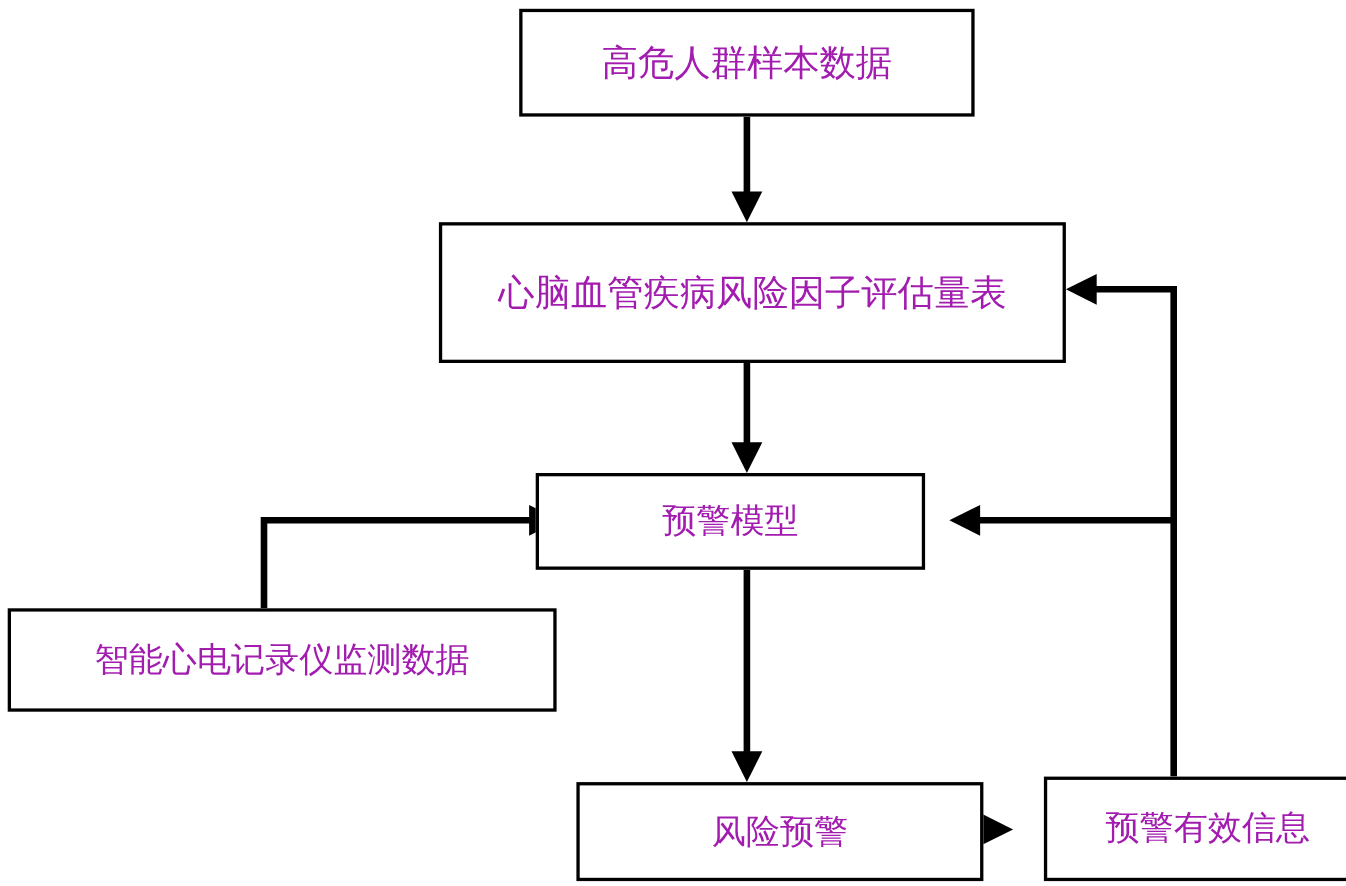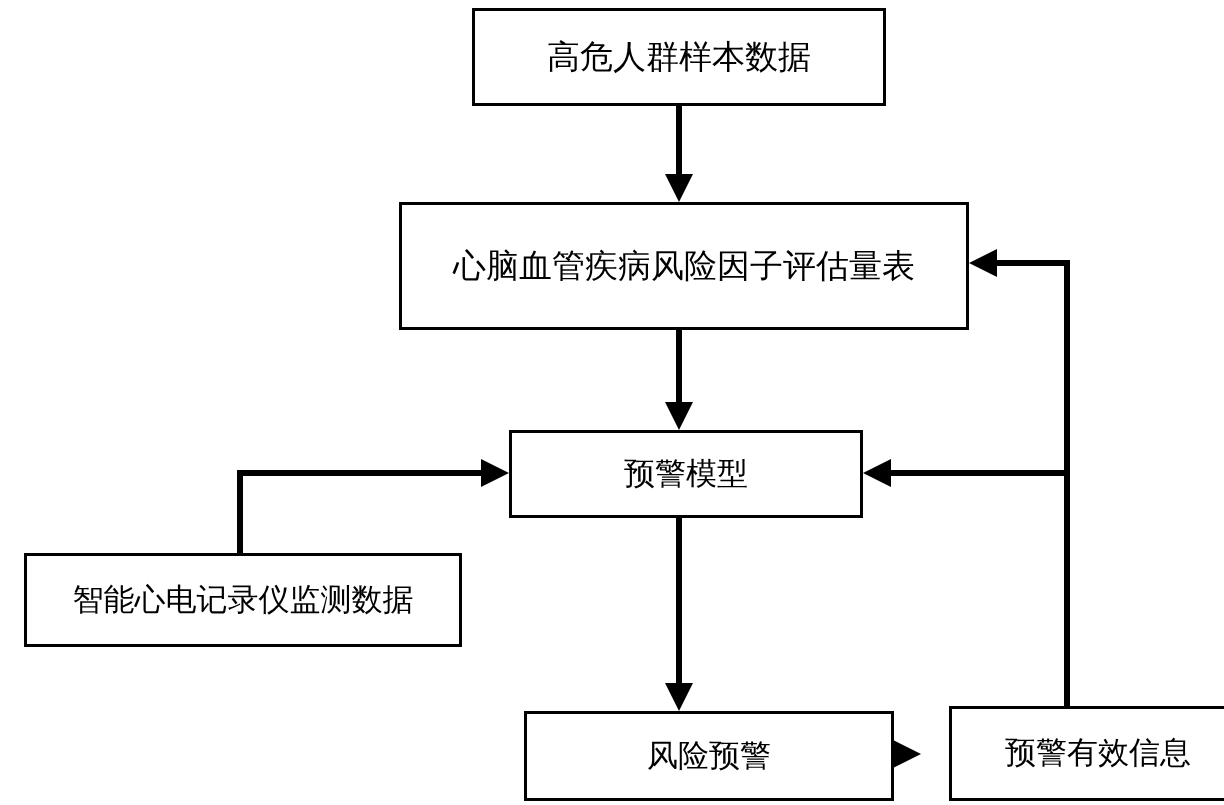--- a/index.html
+++ b/index.html
@@ -19,33 +19,33 @@
   }
   .node {
     position: absolute;
     box-sizing: border-box;
     border: 3px solid #000000;
     background: #ffffff;
     display: flex;
     align-items: center;
     justify-content: center;
     text-align: center;
-    color: #000000;
+    color: #a21caf;
     line-height: 1.1;
     z-index: 3;
   }
   .node span {
     display: block;
     padding: 0 6px;
     white-space: nowrap;
   }
   #node-sample       { left: 472px; top: 8px;   width: 414px; height: 98px;  font-size: 33px; }
   #node-scale        { left: 399px; top: 202px; width: 570px; height: 128px; font-size: 33px; text-align: right; }
-  #node-model        { left: 509px; top: 430px; width: 354px; height: 88px;  font-size: 31px; }
-  #node-ecg          { left: 24px;   top: 553px; width: 438px; height: 94px;  font-size: 31px; }
+  #node-model        { left: 487px; top: 430px; width: 354px; height: 88px;  font-size: 31px; }
+  #node-ecg          { left: 7px;   top: 553px; width: 499px; height: 94px;  font-size: 31px; }
   #node-risk-alert   { left: 524px; top: 711px; width: 370px; height: 90px;  font-size: 31px; }
   #node-valid-info   { left: 921px; top: 706px; width: 298px; height: 95px;  font-size: 31px; margin-left: 28px; }
 
   svg#wires {
     position: absolute;
     left: 0;
     top: 0;
     width: 1224px;
     height: 805px;
     z-index: 1;

